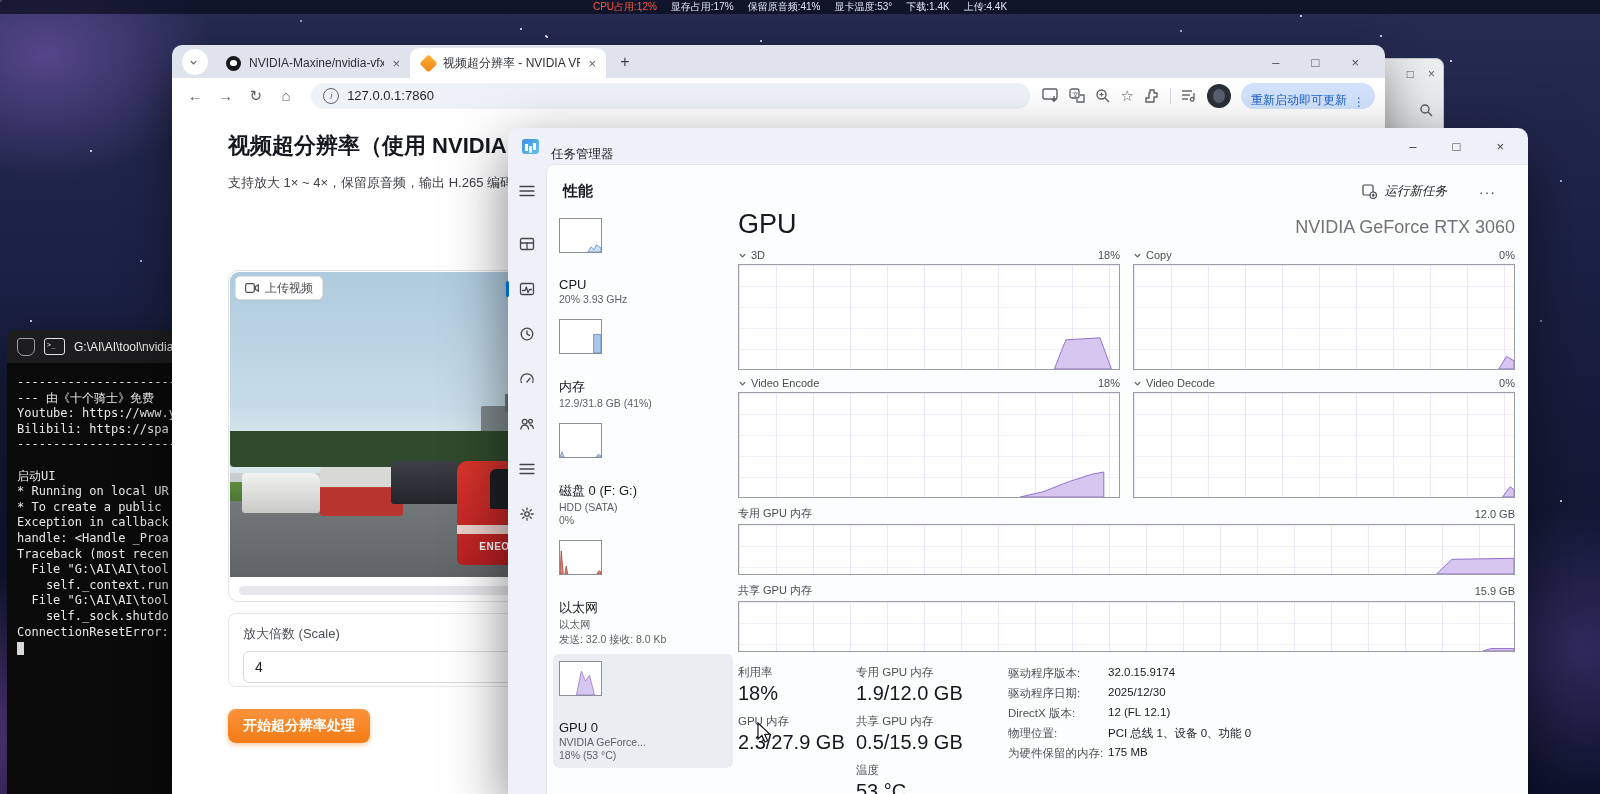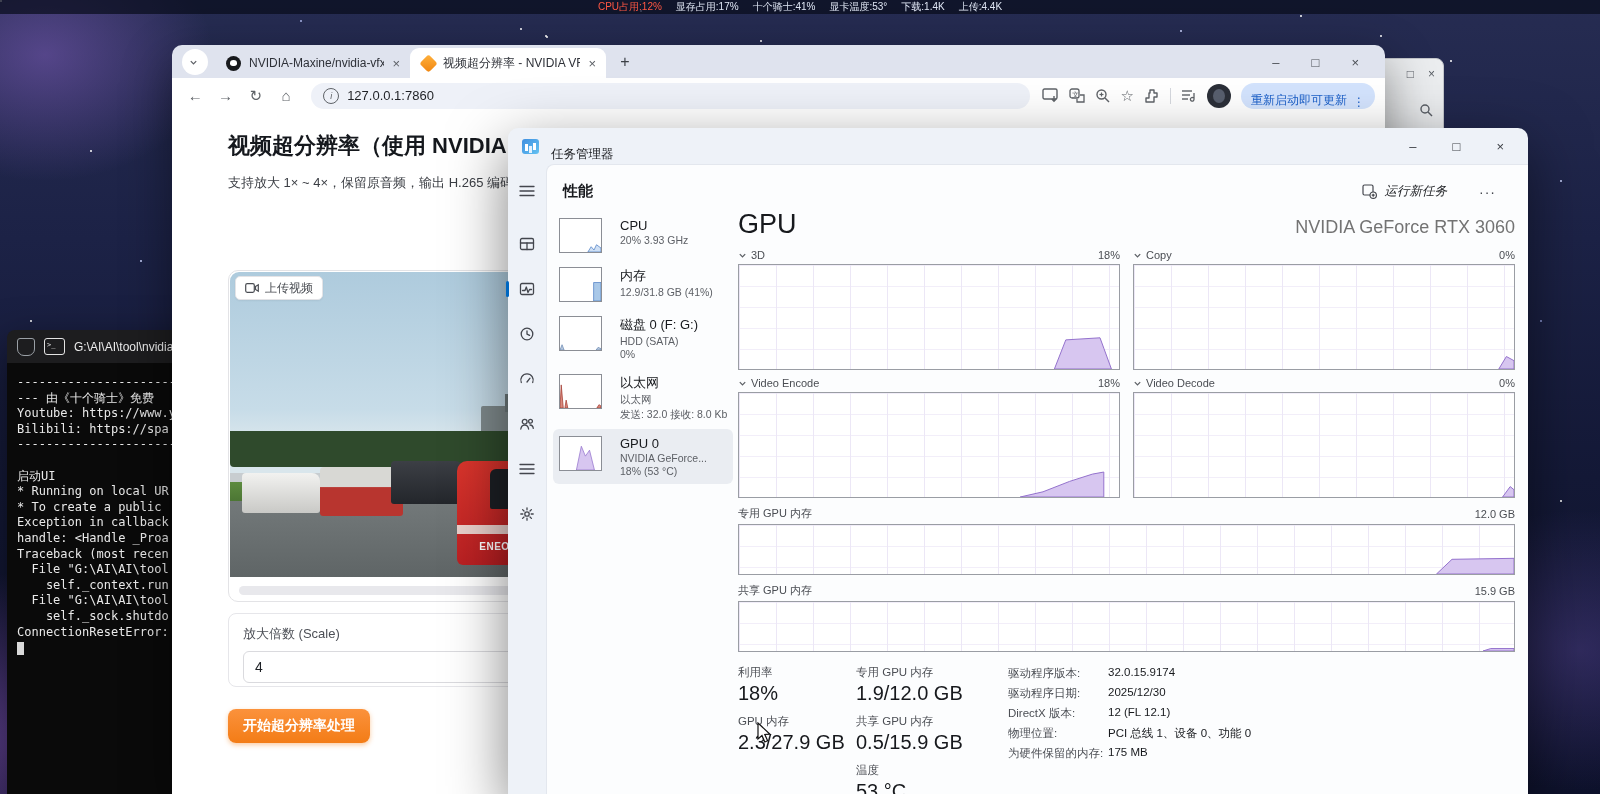--- a/index.html
+++ b/index.html
@@ -111,21 +111,21 @@
   .rail-item.sel::before{content:"";position:absolute;left:-7px;top:6px;width:3px;height:16px;border-radius:2px;background:#0067c0;}
   .rail-item svg{stroke:#43464d;fill:none;stroke-width:1.3;stroke-linecap:round;stroke-linejoin:round;}
   .tm-card{position:absolute;left:38px;top:36px;right:0;bottom:0;background:#fcfdfe;border-top-left-radius:8px;
     border-top:1px solid #e3e7ee;border-left:1px solid #e3e7ee;overflow:hidden;}
   .tm-head{display:flex;align-items:center;padding:13px 24px 8px 16px;}
   .tm-page{font-size:15px;font-weight:bold;color:#191b1f;}
   .runtask{margin-left:auto;display:flex;align-items:center;gap:8px;font-size:12.5px;color:#1c1e22;padding:5px 10px;border-radius:4px;font-style:italic;}
   .runtask svg{stroke:#43464d;fill:none;stroke-width:1.2;}
   .tm-more{margin-left:14px;color:#43464d;font-size:14px;letter-spacing:1px;padding:4px 8px;}
   .side-list{position:absolute;left:6px;top:46px;width:180px;}
-  .side-item{display:flex;gap:18px;padding:7px 6px;border-radius:6px;}
+  .side-item{display:flex;gap:24px;padding:7px 6px;border-radius:6px;flex-direction:column;}
   .side-item.sel{background:#eaedf2;}
   .thumb{width:43px;height:35px;background:#fff;border:1px solid #8b8e95;box-sizing:border-box;flex:0 0 auto;}
   .thumb svg{display:block;width:100%;height:100%;}
   .si-txt{min-width:0;}
   .si-title{font-size:13px;color:#17191d;white-space:nowrap;}
   .si-sub{font-size:10.5px;color:#5d6066;white-space:nowrap;margin-top:1px;}
   .gpu-panel{position:absolute;left:191px;top:44px;width:777px;}
   .gpu-headrow{display:flex;align-items:baseline;}
   .gpu-h1{font-size:27px;font-weight:300;color:#17191d;}
   .gpu-name{margin-left:auto;font-size:18px;color:#737373;}
@@ -157,21 +157,21 @@
 </style>
 </head>
 <body>
 
 <div class="stage">
   <div class="stars"></div>
 
   <div class="topbar">
     <span class="stat hot">CPU占用:12%</span>
     <span class="stat">显存占用:17%</span>
-    <span class="stat">十个骑士:41%</span>
+    <span class="stat">保留原音频:41%</span>
     <span class="stat">显卡温度:53°</span>
     <span class="stat">下载:1.4K</span>
     <span class="stat">上传:4.4K</span>
   </div>
 
   <div class="term">
     <div class="term-bar">
       <span class="term-shield"></span>
       <span class="term-appicon">&gt;_</span>
       <span class="term-title">G:\AI\AI\tool\nvidia-vfx\</span>

